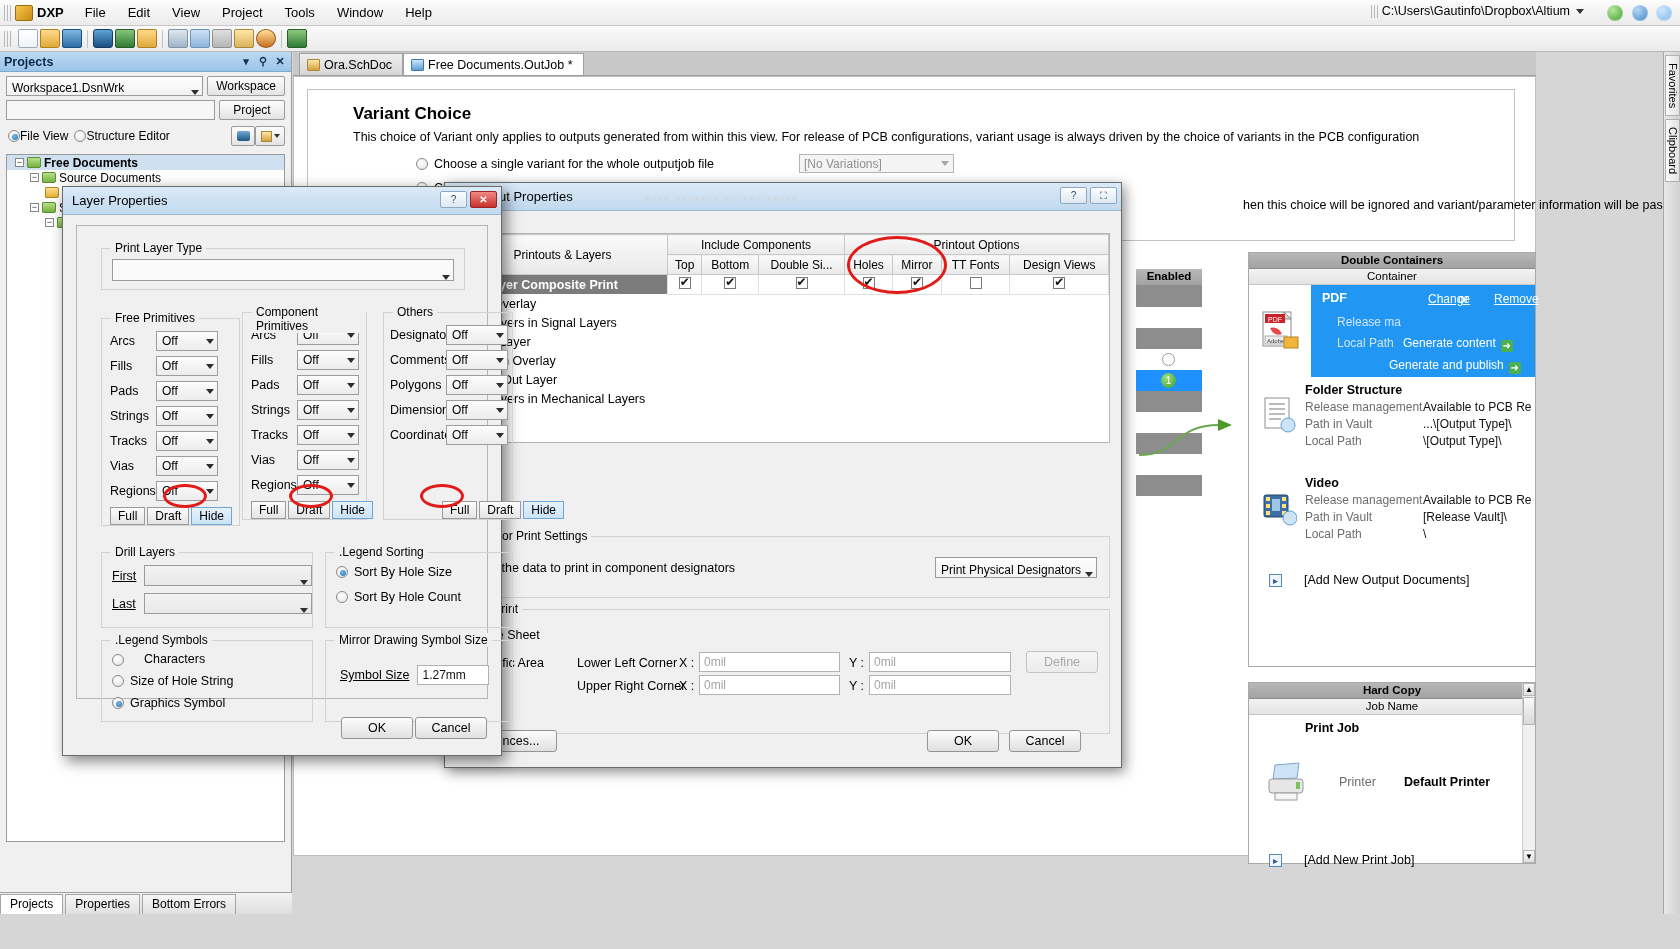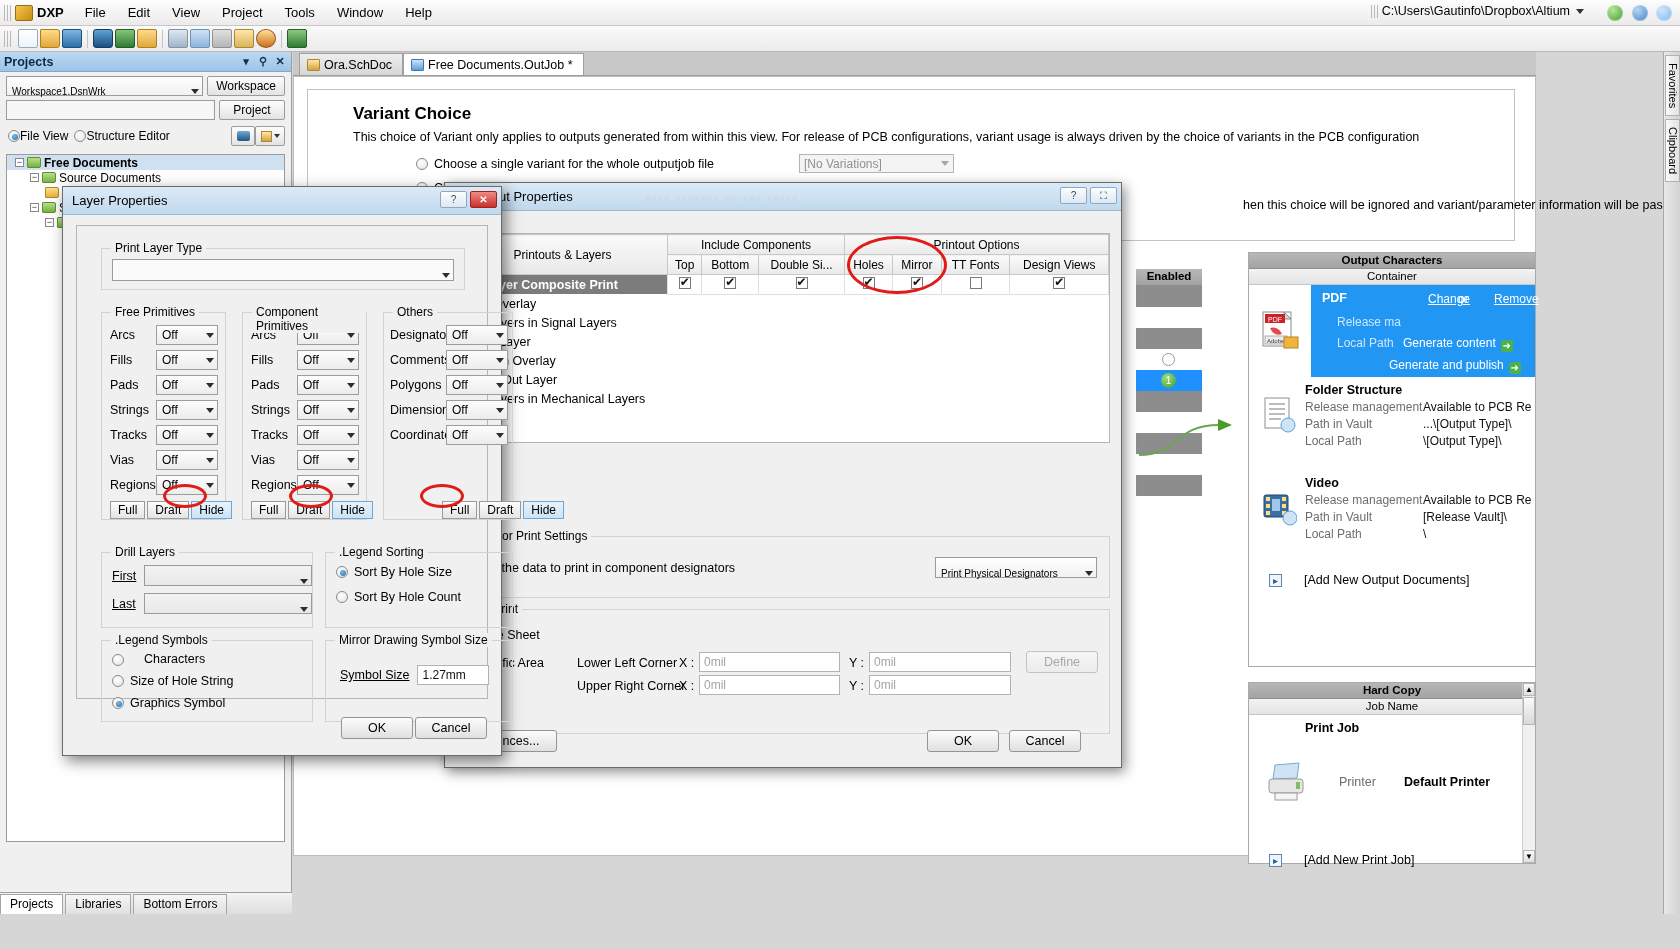--- a/index.html
+++ b/index.html
@@ -46,21 +46,21 @@
 
   
   #projects { left:0; top:52px; width:292px; height:862px; background:#f0f0f0; border-right:1px solid #9e9e9e;}
   #proj-title { height:20px; background:linear-gradient(#bcd9f2,#9cc4e8); border-bottom:1px solid #7fa8cf;
     display:flex;align-items:center; padding:0 4px; font-weight:bold; font-size:12.5px; color:#0a2a4a;}
   #proj-title .sp { flex:1; }
   .pt-btn { width:14px;height:14px; margin-left:3px; font-size:11px; line-height:13px; text-align:center; color:#11334f;}
   .panel-row { display:flex; padding:4px 6px 0 6px; gap:4px; }
   .combo {
     height:20px; background:linear-gradient(#fefefe,#f1f1f1); border:1px solid #9b9b9b;
-    display:flex; align-items:center; padding:11px 3px 0 5px; font-size:10px; flex:1; position:relative;
+    display:flex; align-items:flex-end; padding:11px 3px 0 5px; font-size:12px; flex:1; position:relative;
   }
   .combo .arr { margin-left:auto; border-left:4px solid transparent;border-right:4px solid transparent;border-top:5px solid #2d2d2d;}
   .sq-btn {
     height:20px; min-width:66px; padding:0 8px; background:linear-gradient(#fdfdfd,#e3e3e3);
     border:1px solid #9b9b9b; border-radius:2px; font-size:12px; display:flex;align-items:center;justify-content:center;
   }
   .radio-row { display:flex; align-items:center; padding:6px 6px 4px 8px; }
   .radio { width:12px;height:12px;border-radius:50%;border:1px solid #8a8a8a;
     background:radial-gradient(circle at 40% 35%,#fff,#e2e2e2); position:relative; flex:none;}
   .radio.on:after { content:""; position:absolute; left:3px;top:3px;width:6px;height:6px;border-radius:50%;
@@ -297,21 +297,21 @@
     </div>
     <div class="tnode" style="padding-left:38px">
       <span class="tbox">−</span>
       <span class="folder"></span>
       <span>Output Job Files</span>
     </div>
   </div>
 
   <div id="proj-bottom-tabs">
     <div class="btab active">Projects</div>
-    <div class="btab">Libraries</div>
+    <div class="btab">Properties</div>
     <div class="btab">Bottom Errors</div>
   </div>
 </div>
 
 <div id="tabbar" class="abs">
   <div class="doctab">
     <span class="tab-ico" style="background:linear-gradient(#ffe7a8,#d2a23c);border:1px solid #a9863a;"></span>
     <span>Ora.SchDoc</span>
   </div>
   <div class="doctab active">
@@ -361,21 +361,21 @@
     <div class="gr dk"></div>
   </div>
 
   <svg class="abs" style="left:840px;top:330px;width:120px;height:60px;overflow:visible">
     <path d="M5,48 C45,48 40,18 85,18" stroke="#6aa84f" stroke-width="2" fill="none"></path>
     <polygon points="84,12 98,18 84,24" fill="#4c9a2a"></polygon>
   </svg>
 </div>
 
 <div id="rightpanel" class="abs">
-  <div class="hdr-dark">Output Characters</div>
+  <div class="hdr-dark">Double Containers</div>
   <div class="hdr-light">Container</div>
 
   <div id="pdfblock">
     <div id="pdficon">
       <svg width="40" height="42" viewBox="0 0 40 42">
         <rect x="3" y="2" width="28" height="34" fill="#fff" stroke="#8a8a8a"></rect>
         <polygon points="24,2 31,9 24,9" fill="#d8d8d8" stroke="#8a8a8a"></polygon>
         <rect x="5" y="4" width="20" height="9" fill="#cc2127"></rect>
         <text x="8" y="11.5" font-size="7" fill="#fff" font-family="Liberation Sans">PDF</text>
         <path d="M10,18 q8,-2 12,6 q-8,3 -12,-6z" fill="#e24a4a"></path>
@@ -627,21 +627,21 @@
     <div class="panelbox" style="left:13px; top:10px; right:13px; bottom:56px; background:#f0f0f0;">
 
       <div class="grp" style="left:24px; top:22px; right:22px; height:42px;">
         <span class="gt">Print Layer Type</span>
         <span class="combo" style="position:absolute;left:10px;top:10px;right:10px;height:22px;background:#fafafa;">
           <span></span>
           <span class="arr"></span>
         </span>
       </div>
 
-      <div class="grp" style="left:24px; top:86px; width:125px; height:208px;">
+      <div class="grp" style="left:24px; top:92px; width:139px; height:208px;">
         <span class="gt">Free Primitives</span>
         <div style="padding:12px 0 0 8px;">
           <div style="display:flex;align-items:center;margin-bottom:5px;">
               <span class="lp-lbl" style="width:46px">Arcs</span>
               <span class="mini">
                 <span>Off</span>
                 <span class="arr"></span>
               </span>
             </div>
           <div style="display:flex;align-items:center;margin-bottom:5px;">

